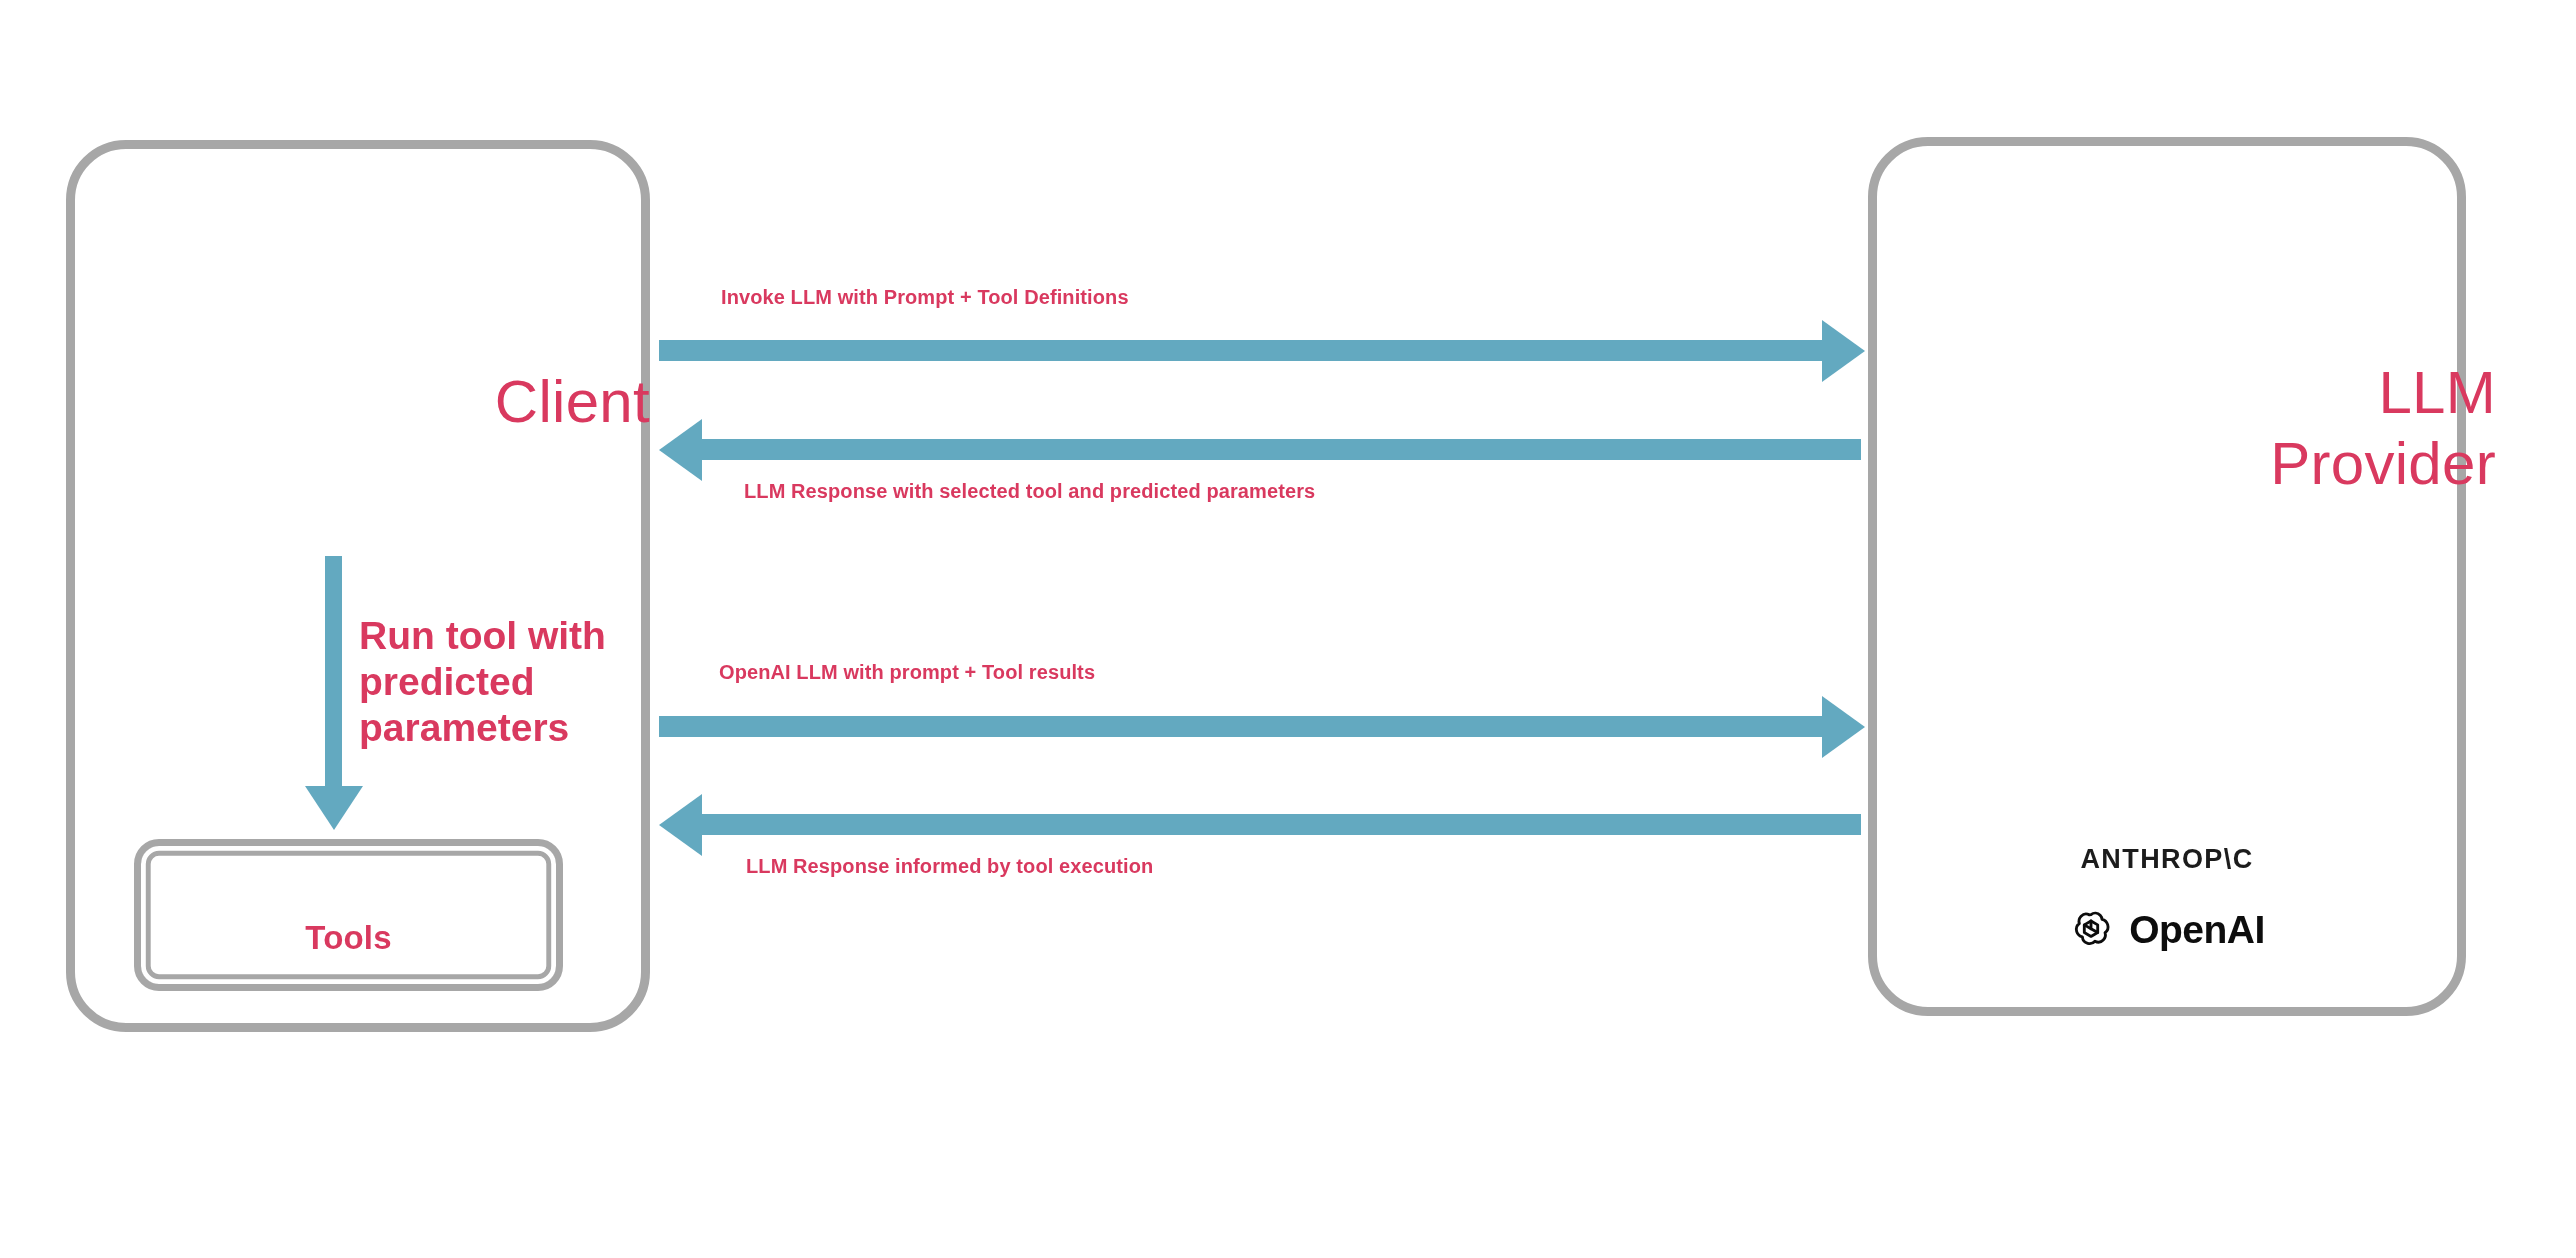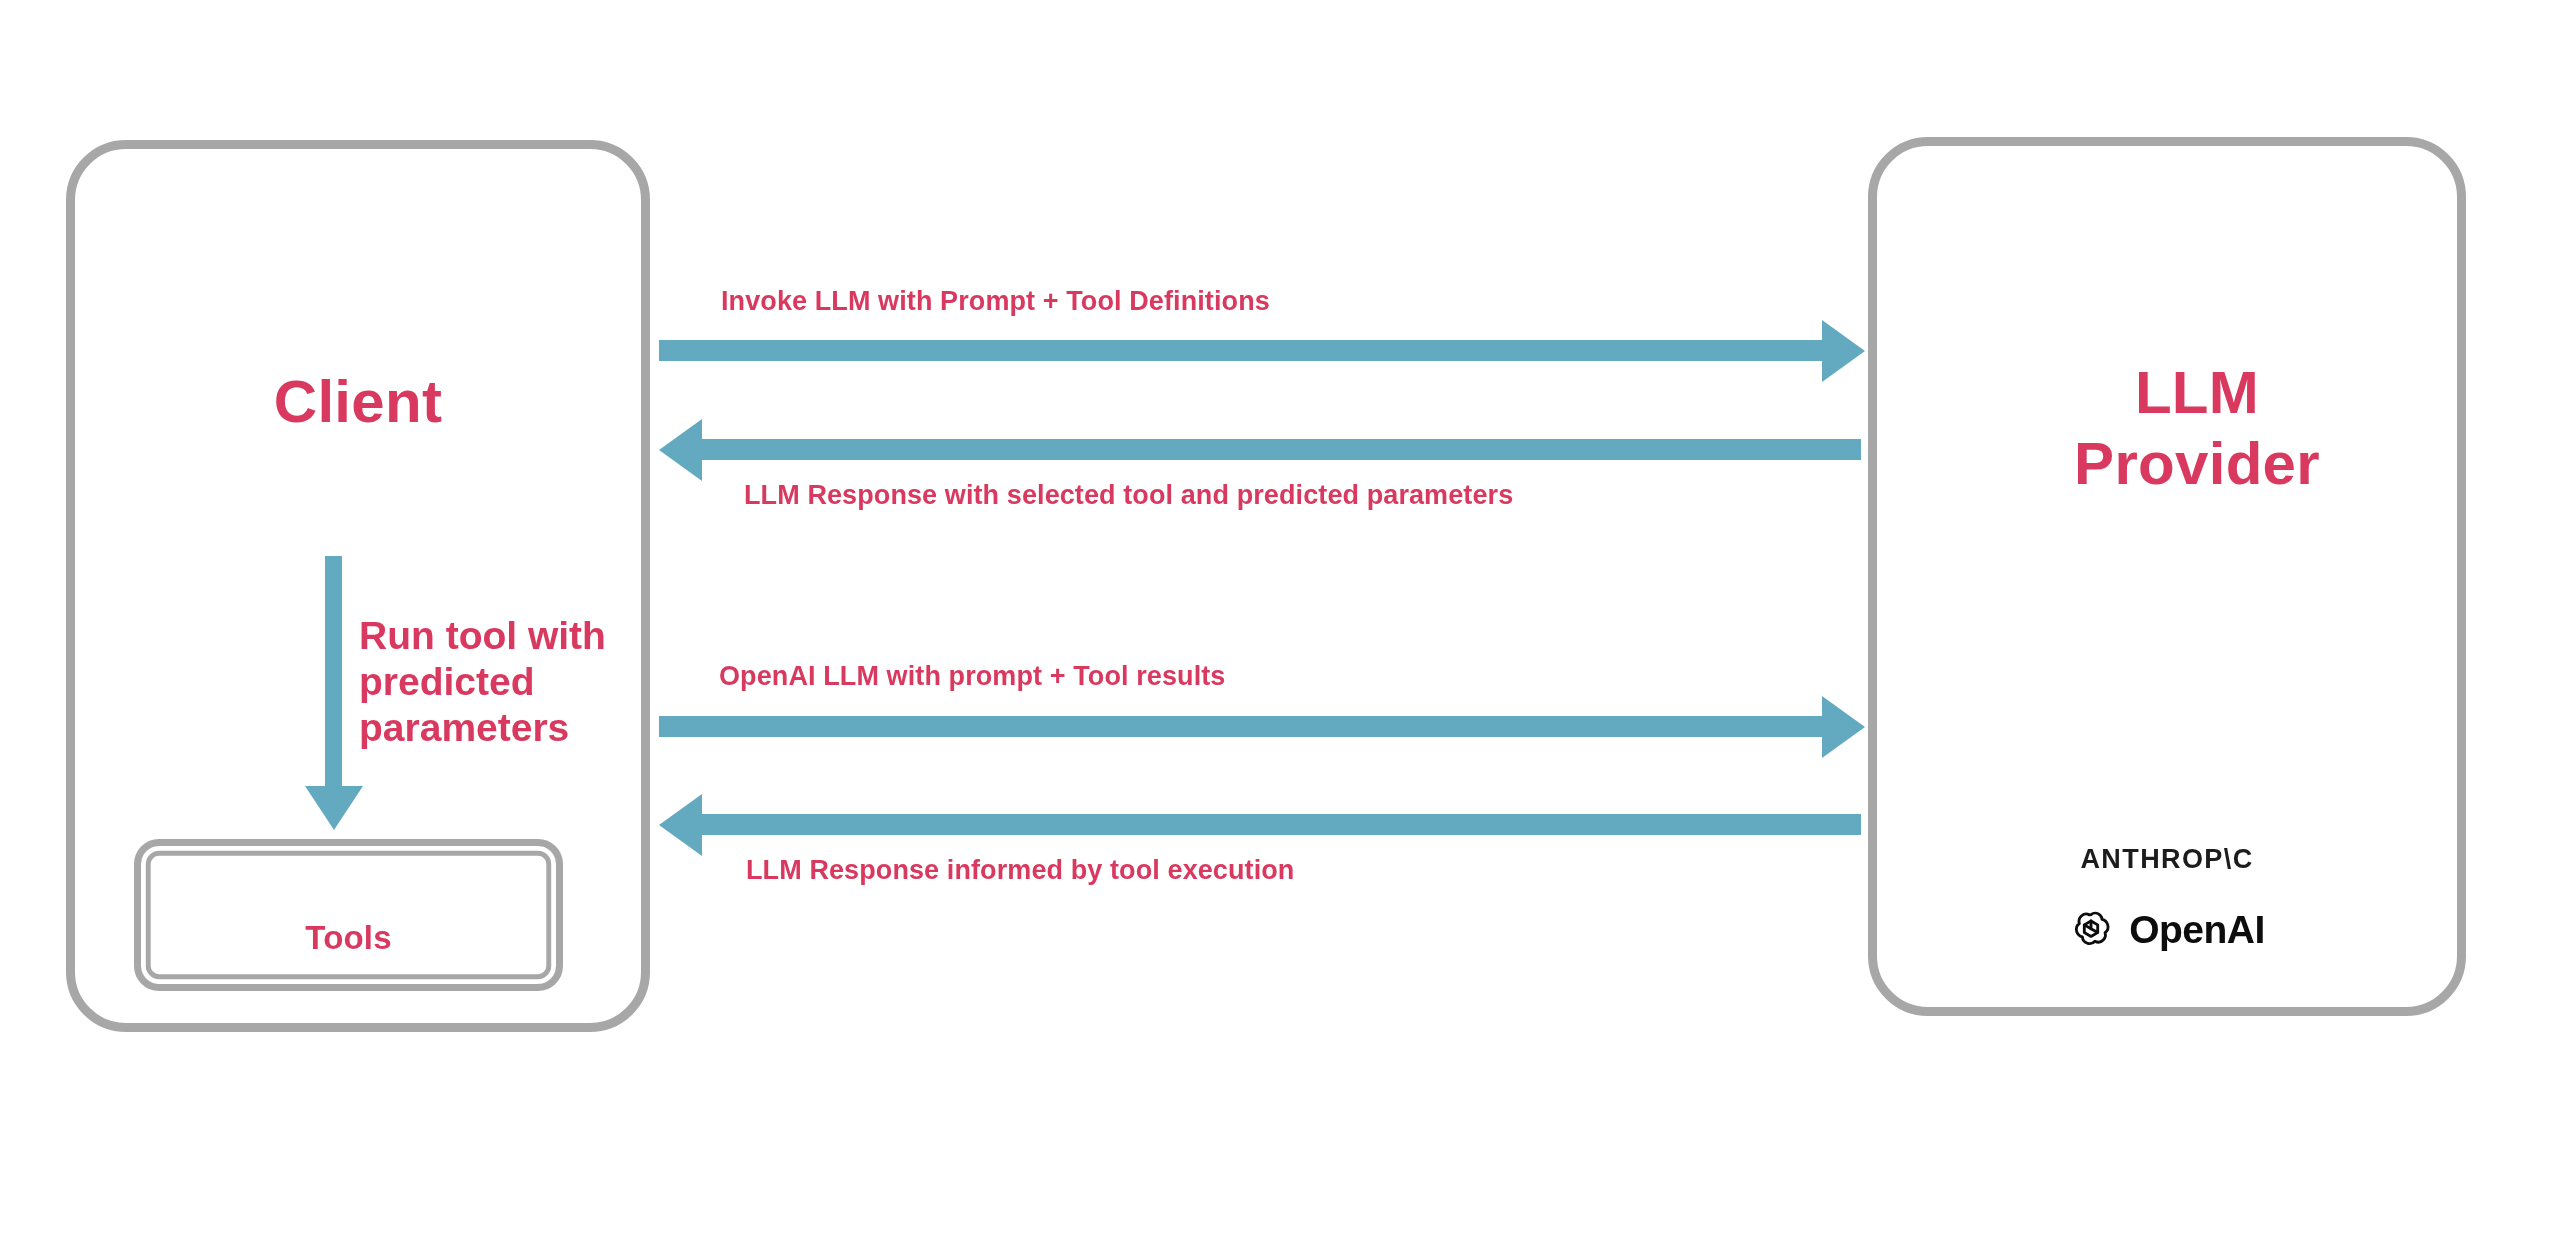--- a/index.html
+++ b/index.html
@@ -18,22 +18,22 @@
   
   #tools-box{position:absolute;left:134px;top:839px;width:429px;height:152px;
              box-sizing:border-box;background:#ffffff;
              border:7.7px solid #a7a7a7;border-radius:25px;
              box-shadow:inset 0 0 0 4.8px #ffffff, inset 0 0 0 9.7px #a7a7a7;}
   #tools-label{position:absolute;left:0;right:0;top:50%;
                transform:translateY(-52%);text-align:center;
                color:#d9395f;font-size:33px;font-weight:700;letter-spacing:0.2px;margin-top:24px;}
 
   
-  .box-title{position:absolute;text-align:center;color:#d9395f;
-             font-weight:700;line-height:1.18;letter-spacing:0.3px;}
+  .box-title{position:absolute;text-align:right;color:#d9395f;
+             font-weight:400;line-height:1.18;letter-spacing:0.3px;}
   #client-title{left:66px;width:584px;top:367px;font-size:60px;}
   #llm-title   {left:1868px;width:598px;top:358px;font-size:60px;padding-left:30px;}
 
   
   .h-arrow{position:absolute;}
   .h-arrow .shaft{position:absolute;background:#63a9c0;height:21px;top:0;}
   .h-arrow .head{position:absolute;width:0;height:0;top:-20px;
                  border-top:31px solid transparent;
                  border-bottom:31px solid transparent;}
   .h-arrow.right .head{border-left:43px solid #63a9c0;}
@@ -59,21 +59,21 @@
   #arrow-vertical{position:absolute;left:325px;top:556px;width:17.4px;height:272px;}
   #arrow-vertical .v-shaft{position:absolute;left:0;top:0;width:17.4px;height:230px;
                            background:#63a9c0;}
   #arrow-vertical .v-head{position:absolute;left:-20px;top:230px;width:0;height:0;
                           border-left:29px solid transparent;
                           border-right:29px solid transparent;
                           border-top:44px solid #63a9c0;}
 
   
   .flow-label{position:absolute;color:#d9395f;font-weight:700;
-              font-size:27px;letter-spacing:0.1px;white-space:nowrap;}
+              font-size:20px;letter-spacing:0.1px;white-space:nowrap;}
   #label-1{left:721px;top:286px;}
   #label-2{left:744px;top:480px;}
   #label-3{left:719px;top:661px;}
   #label-4{left:746px;top:855px;}
 
   #label-vertical{position:absolute;left:359px;top:613px;width:271px;
                   color:#d9395f;font-weight:700;font-size:39px;line-height:1.18;}
 
   
   #anthropic-logo{position:absolute;left:1868px;width:598px;top:844px;

